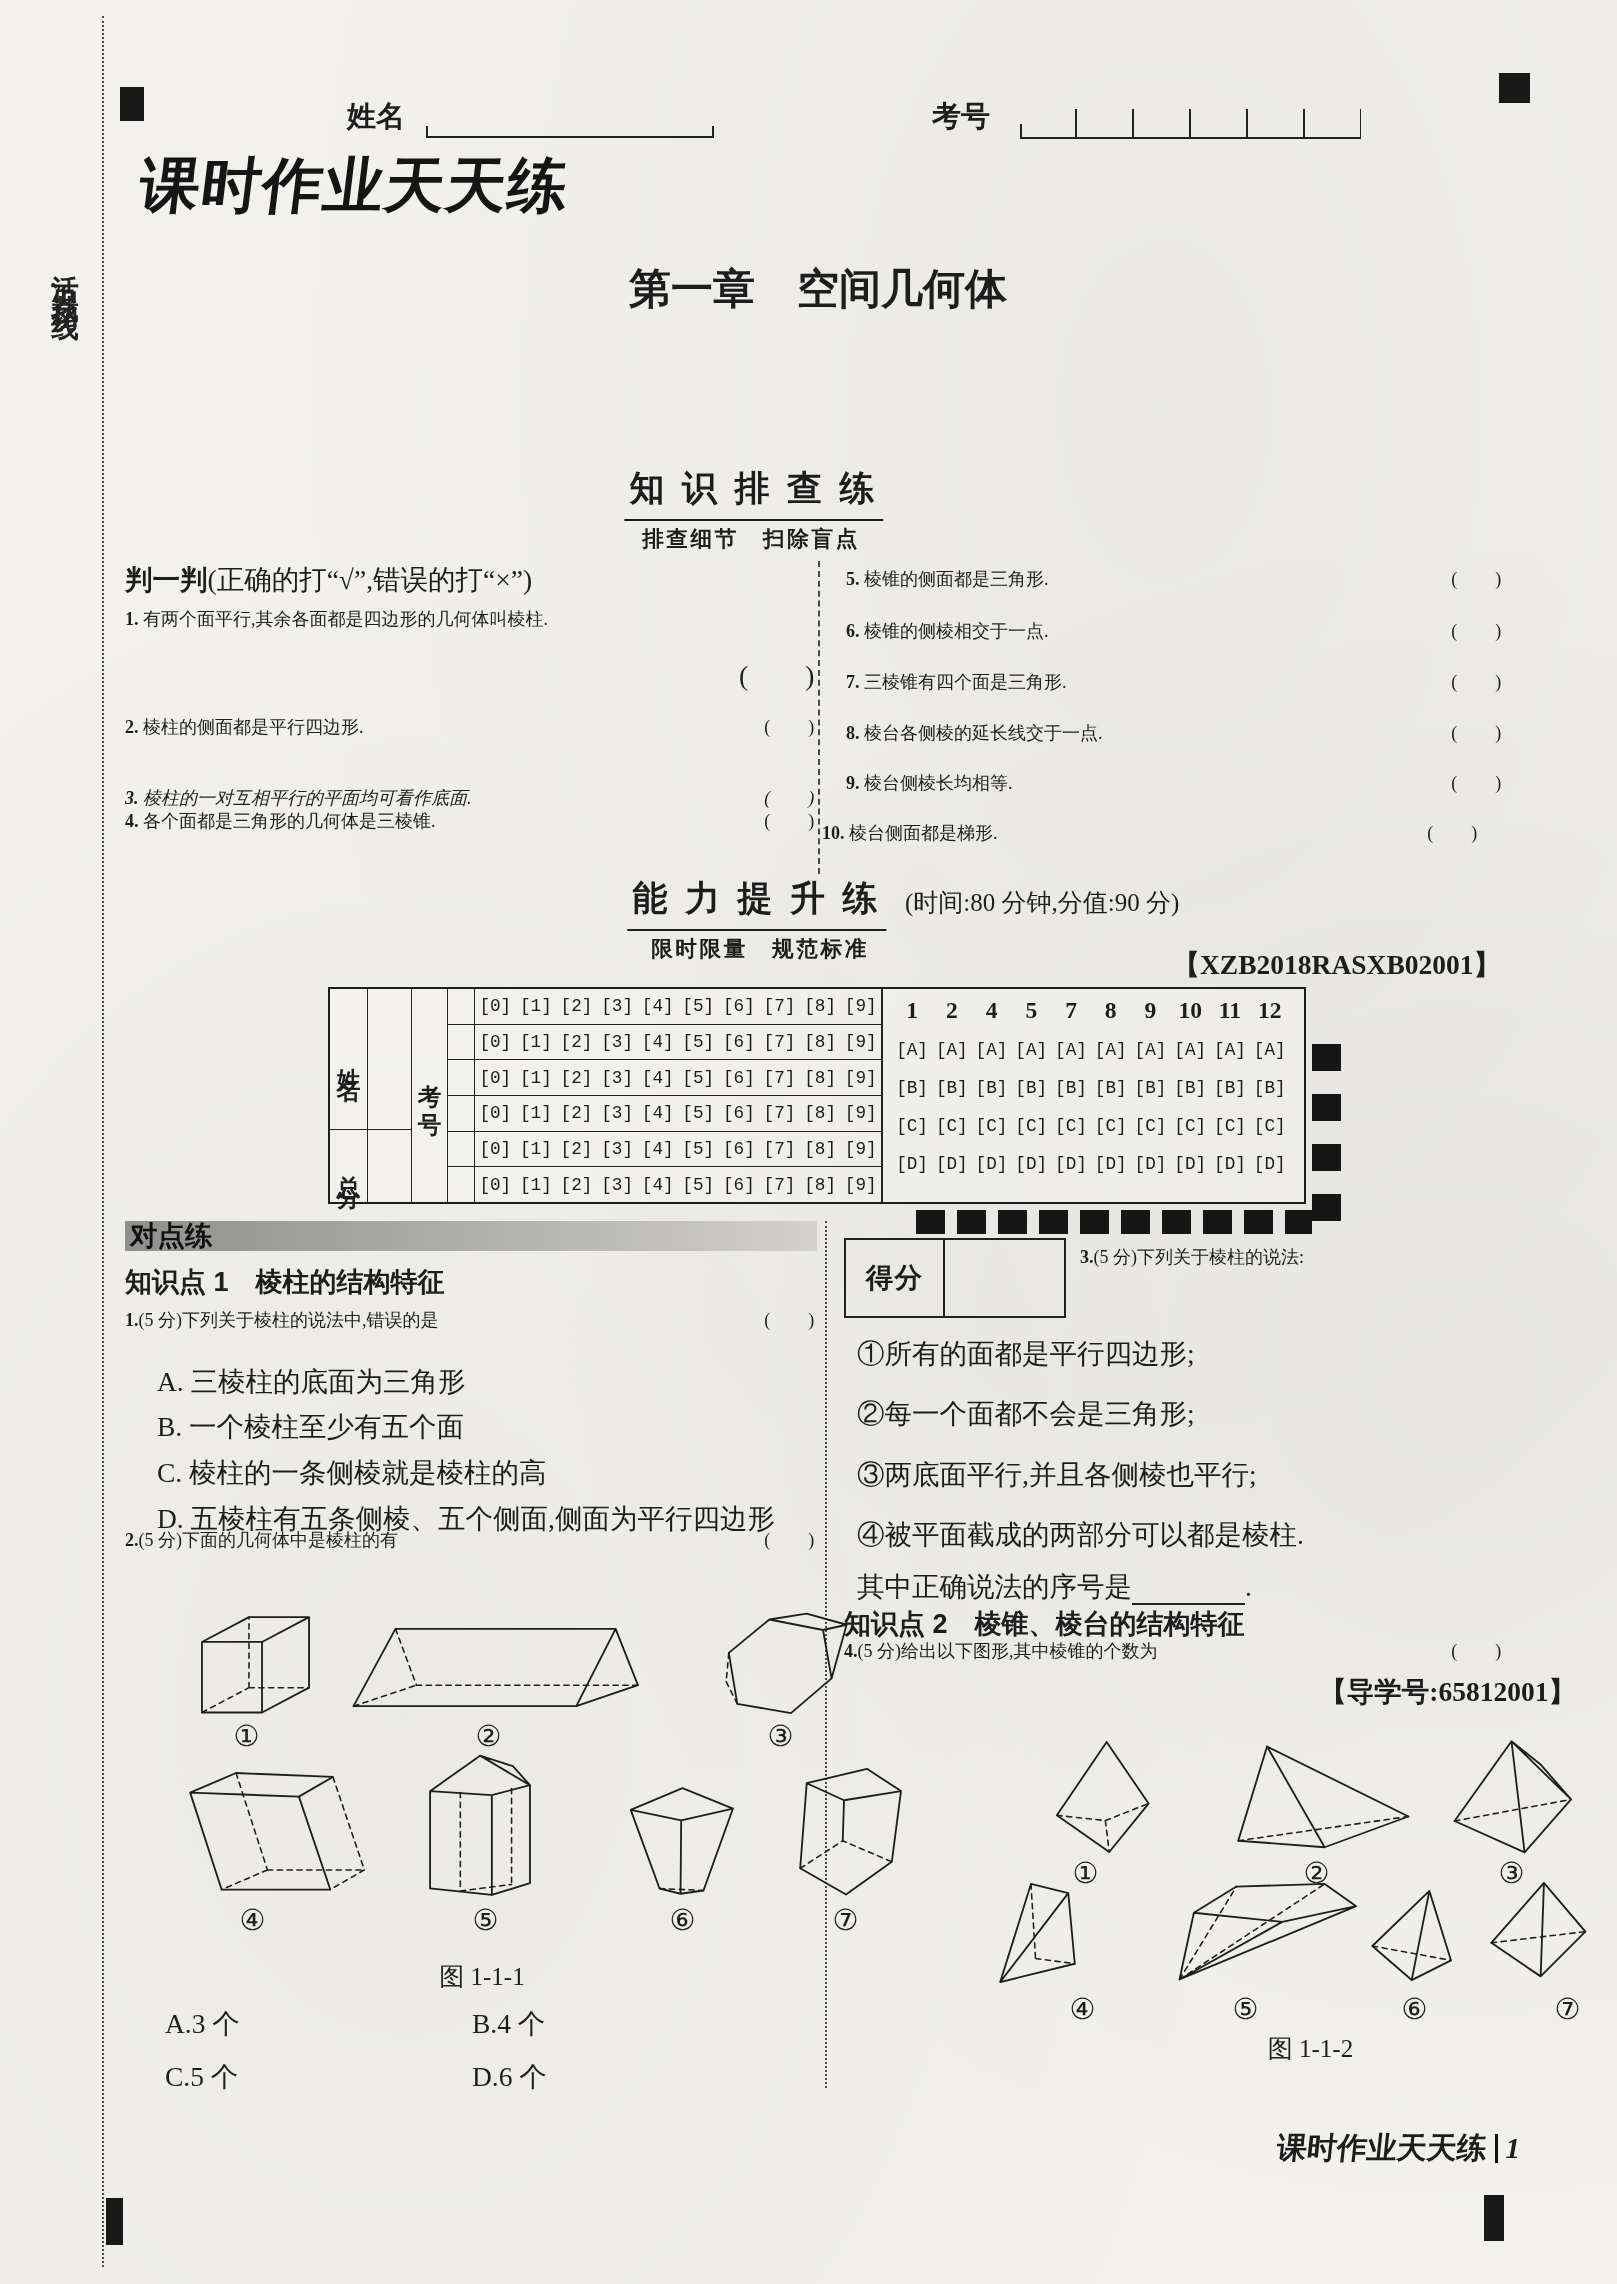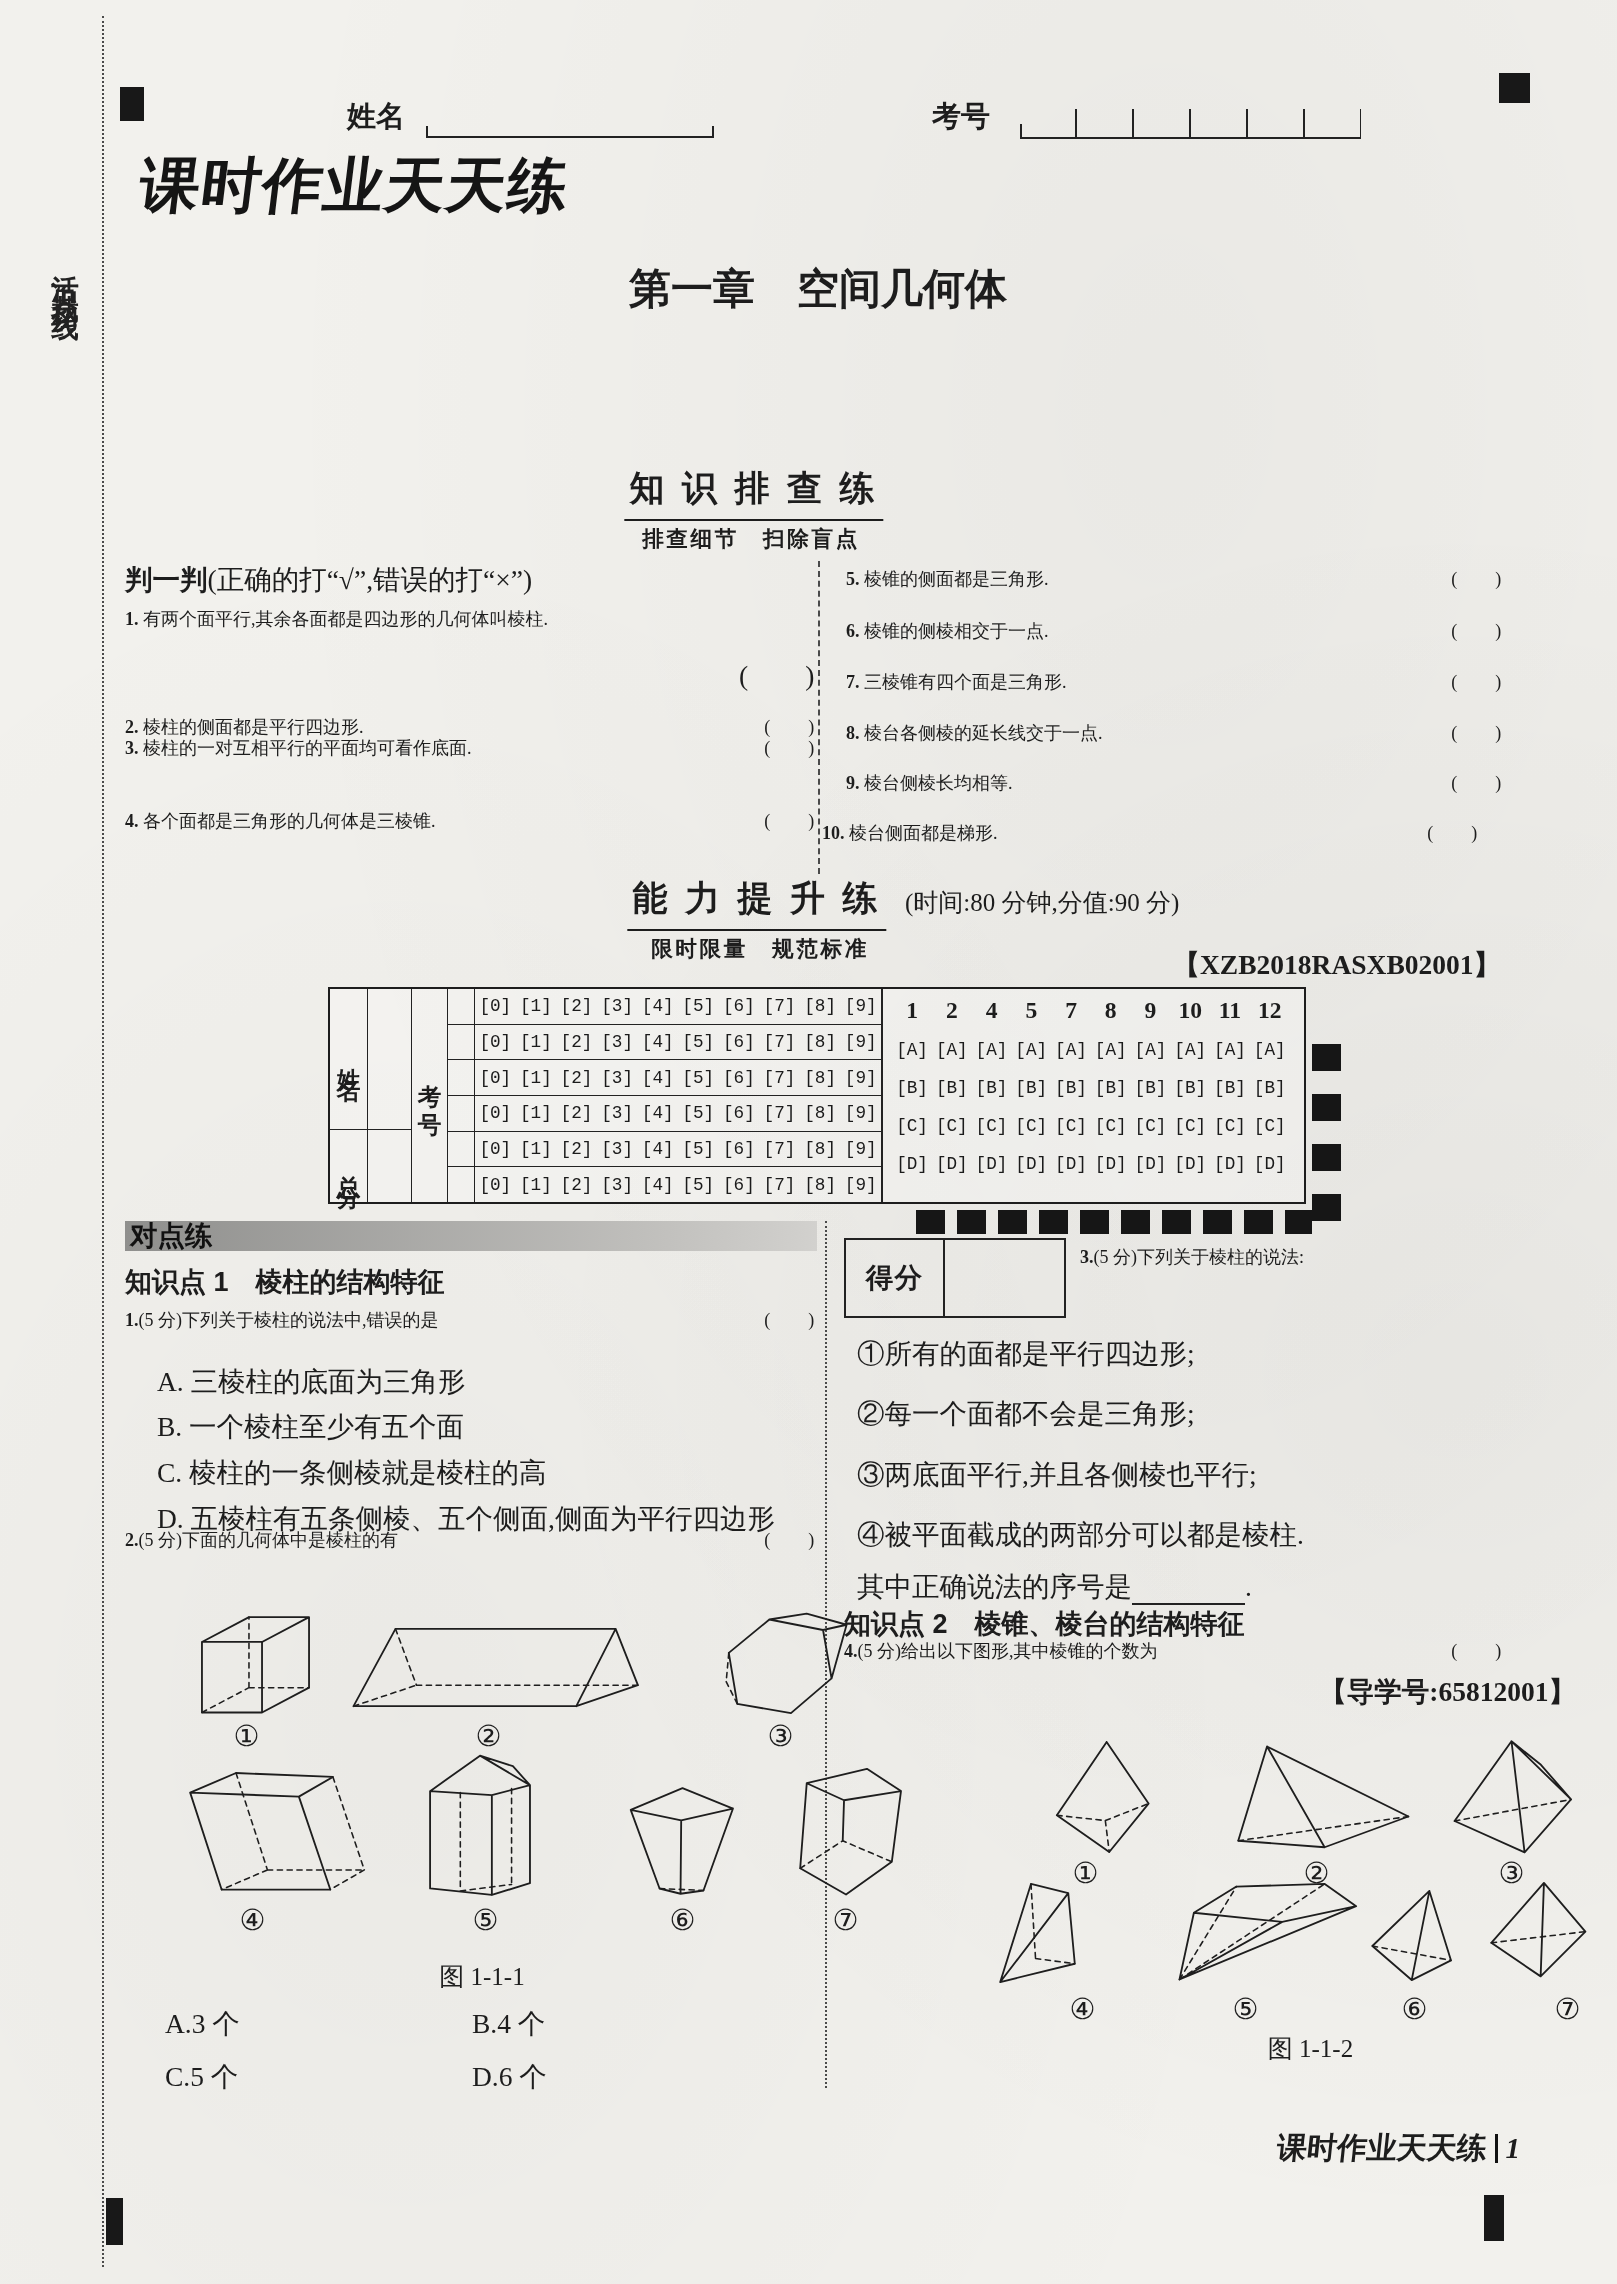--- a/index.html
+++ b/index.html
@@ -122,21 +122,21 @@
   <div class="abs qrow" style="left:125px;top:608px;width:690px;">
     <span class="qtext"><span class="qnum">1.</span> <span>有两个面平行,其余各面都是四边形的几何体叫棱柱.</span></span>
   </div>
   <div class="abs paren-row" style="left:125px;top:658px;width:690px;">
     <span class="paren">(　　)</span>
   </div>
   <div class="abs qrow" style="left:125px;top:716px;width:690px;">
     <span class="qtext"><span class="qnum">2.</span> <span>棱柱的侧面都是平行四边形.</span></span>
     <span class="paren">(　　)</span>
   </div>
-  <div class="abs qrow" style="left:125px;top:737px;width:690px;">
+  <div class="abs qrow" style="left:125px;top:787px;width:690px;font-style:italic;">
     <span class="qtext"><span class="qnum">3.</span> <span>棱柱的一对互相平行的平面均可看作底面.</span></span>
     <span class="paren">(　　)</span>
   </div>
   <div class="abs qrow" style="left:125px;top:810px;width:690px;justify-content:space-between;">
     <span class="qtext"><span class="qnum">4.</span> <span>各个面都是三角形的几何体是三棱锥.</span></span>
     <span class="paren">(　　)</span>
   </div>
 
   <div class="abs qrow" style="left:846px;top:568px;width:656px;">
     <span class="qtext"><span class="qnum">5.</span> <span>棱锥的侧面都是三角形.</span></span>

